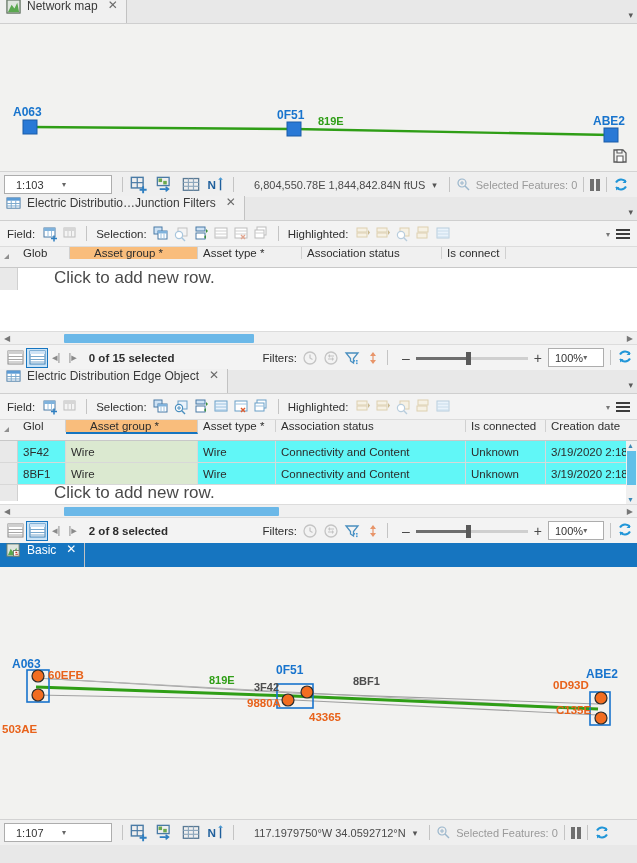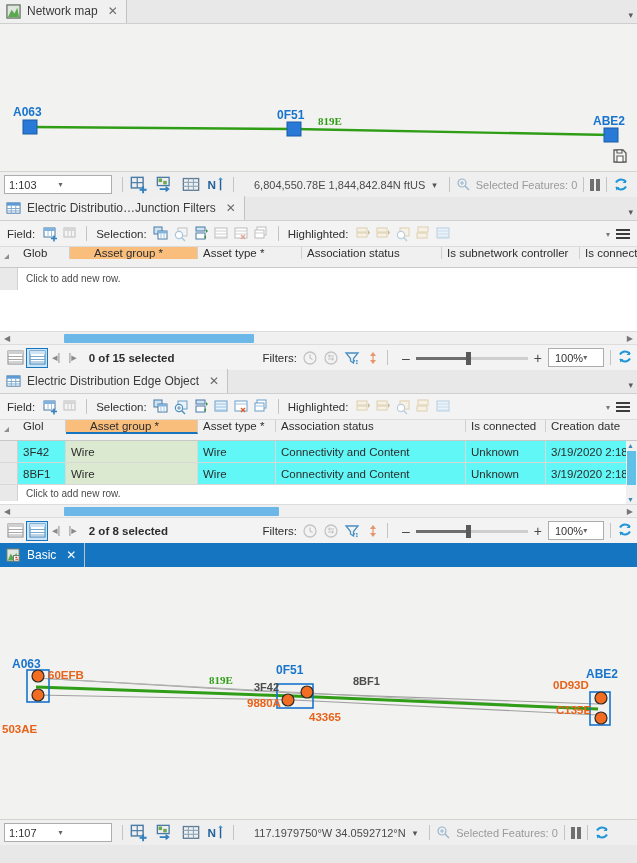--- a/index.html
+++ b/index.html
@@ -19,21 +19,21 @@
     height: 24px;
     background: #e8e8e8;
     position: relative;
     display: flex;
     align-items: flex-end;
     border-bottom: 1px solid #cfcfcf;
   }
   .tabbar.active-blue { background: #1675c0; border-bottom: none; }
   .tab {
     height: 24px;
-    display: flex; align-items: center;
+    display: flex; 
     gap: 6px;
     padding: 0 8px 0 6px;
     background: #d4d4d4;
     color: #4a4a4a;
     font-size: 12px;
     border-right: 1px solid #c2c2c2;
     white-space: nowrap;
   }
   .tab.active { background: #f0f0f0; color: #3a3a3a; }
   .tab.onblue  { background: #1675c0; color: #ffffff; }
@@ -48,21 +48,21 @@
   
   .mapwrap { position: relative; background: #f2f2f0; overflow: hidden; }
   .map-svg { display: block; width: 100%; height: 100%; }
   .maplabel {
     position: absolute;
     font-family: "Liberation Sans", sans-serif;
     white-space: nowrap;
     pointer-events: none;
   }
   .lbl-junc { color: #1874cd; font-weight: bold; font-size: 12px; }
-  .lbl-edge-green { color: #2f9e16; font-weight: bold; font-size: 11px; font-family: Liberation Serif, serif; }
+  .lbl-edge-green { color: #2f9e16; font-weight: bold; font-size: 11px; }
   .lbl-edge-gray  { color: #4d4d4d; font-weight: bold; font-size: 11px; }
   .lbl-orange { color: #e8621a; font-weight: bold; font-size: 11.5px; }
 
   .bookmark-ico { position: absolute; right: 8px; bottom: 6px; }
 
   
   .mapstatus {
     height: 26px;
     background: #efefef;
     border-top: 1px solid #d3d3d3;
@@ -70,21 +70,21 @@
     gap: 0;
     padding: 0 4px;
     font-size: 11px;
     color: #4a4a4a;
   }
   .scalebox {
     width: 108px; height: 19px;
     background: #ffffff;
     border: 1px solid #adadad;
     display: flex; align-items: center;
-    padding: 0 3px 0 4px;
+    padding: 0 3px 0 11px;
     margin-right: 4px;
   }
   .scalebox span { flex: 1; font-size: 11px; color: #333; }
   .scalebox .sb-chev { font-size: 8px; color: #666; }
   .vsep { width: 1px; height: 15px; background: #c4c4c4; margin: 0 6px; }
   .msicons { display: flex; align-items: center; gap: 6px; }
   .coords { margin-left: 14px; white-space: nowrap; color: #4a4a4a; }
   .dd-chev { font-size: 9px; color: #555; margin-left: 7px; }
   .selfeat { color: #9a9a9a; display: flex; align-items: center; gap: 5px; }
   .pausebars { display: flex; gap: 2px; }
@@ -143,21 +143,21 @@
   .gr-stub { width: 18px; flex: 0 0 18px; background: #e9e9e9; border-right: 1px solid #d0d0d0; }
   .gr-cell {
     display: flex; align-items: center;
     padding: 0 5px;
     border-right: 1px solid #d8d8d8;
     overflow: hidden; white-space: nowrap;
     font-size: 11.5px; color: #2d2d2d;
   }
   .gr-cell.cyan { background: #61f7f7; }
   .gr-cell.green { background: #dbe9d0; }
-  .addrow { padding-left: 8px; color: #4a4a4a; font-size: 10px; display:flex; align-items:center; height:20px; }
+  .addrow { padding-left: 36px; color: #4a4a4a; font-size: 17px; display:flex; align-items:center; height:20px; }
 
   .hscroll { height: 13px; background: #f0f0f0; border-top: 1px solid #dcdcdc; position: relative; }
   .hscroll .arrow { position: absolute; top: 2px; font-size: 8px; color: #777; }
   .hscroll .thumb { position: absolute; top: 2px; height: 9px; background: #6bb8e8; border-radius: 1px; }
   .vscroll { position: absolute; right: 0; top: 0; width: 11px; background: #f0f0f0; }
   .vscroll .vthumb { position: absolute; left: 1px; width: 9px; background: #5fc0e8; }
   .vscroll .varrow { position: absolute; left: 1px; font-size: 7px; color: #3d88b5; }
 
   .tbl-status {
     height: 26px;
@@ -414,21 +414,20 @@
           </svg>
       </span>
     </div>
 
     <div class="grid-head">
       <div class="gh-corner"></div>
       <div class="gh-cell" style="width:52px;flex:0 0 52px;">Glob</div>
       <div class="gh-cell hi" style="width:128px;flex:0 0 128px;">Asset group *</div>
       <div class="gh-cell" style="width:104px;flex:0 0 104px;">Asset type *</div>
       <div class="gh-cell" style="width:140px;flex:0 0 140px;">Association status</div>
-      <div class="gh-cell" style="width:138px;flex:0 0 138px;">Is subnetwork controller</div>
       <div class="gh-cell" style="width:64px;flex:0 0 64px;">Is connect</div>
     </div>
 
     <div class="grid-body" style="height:63px;">
       <div class="grow" style="border-bottom:none;">
         <div class="gr-stub"></div>
         <div class="addrow">Click to add new row.</div>
       </div>
     </div>
 

